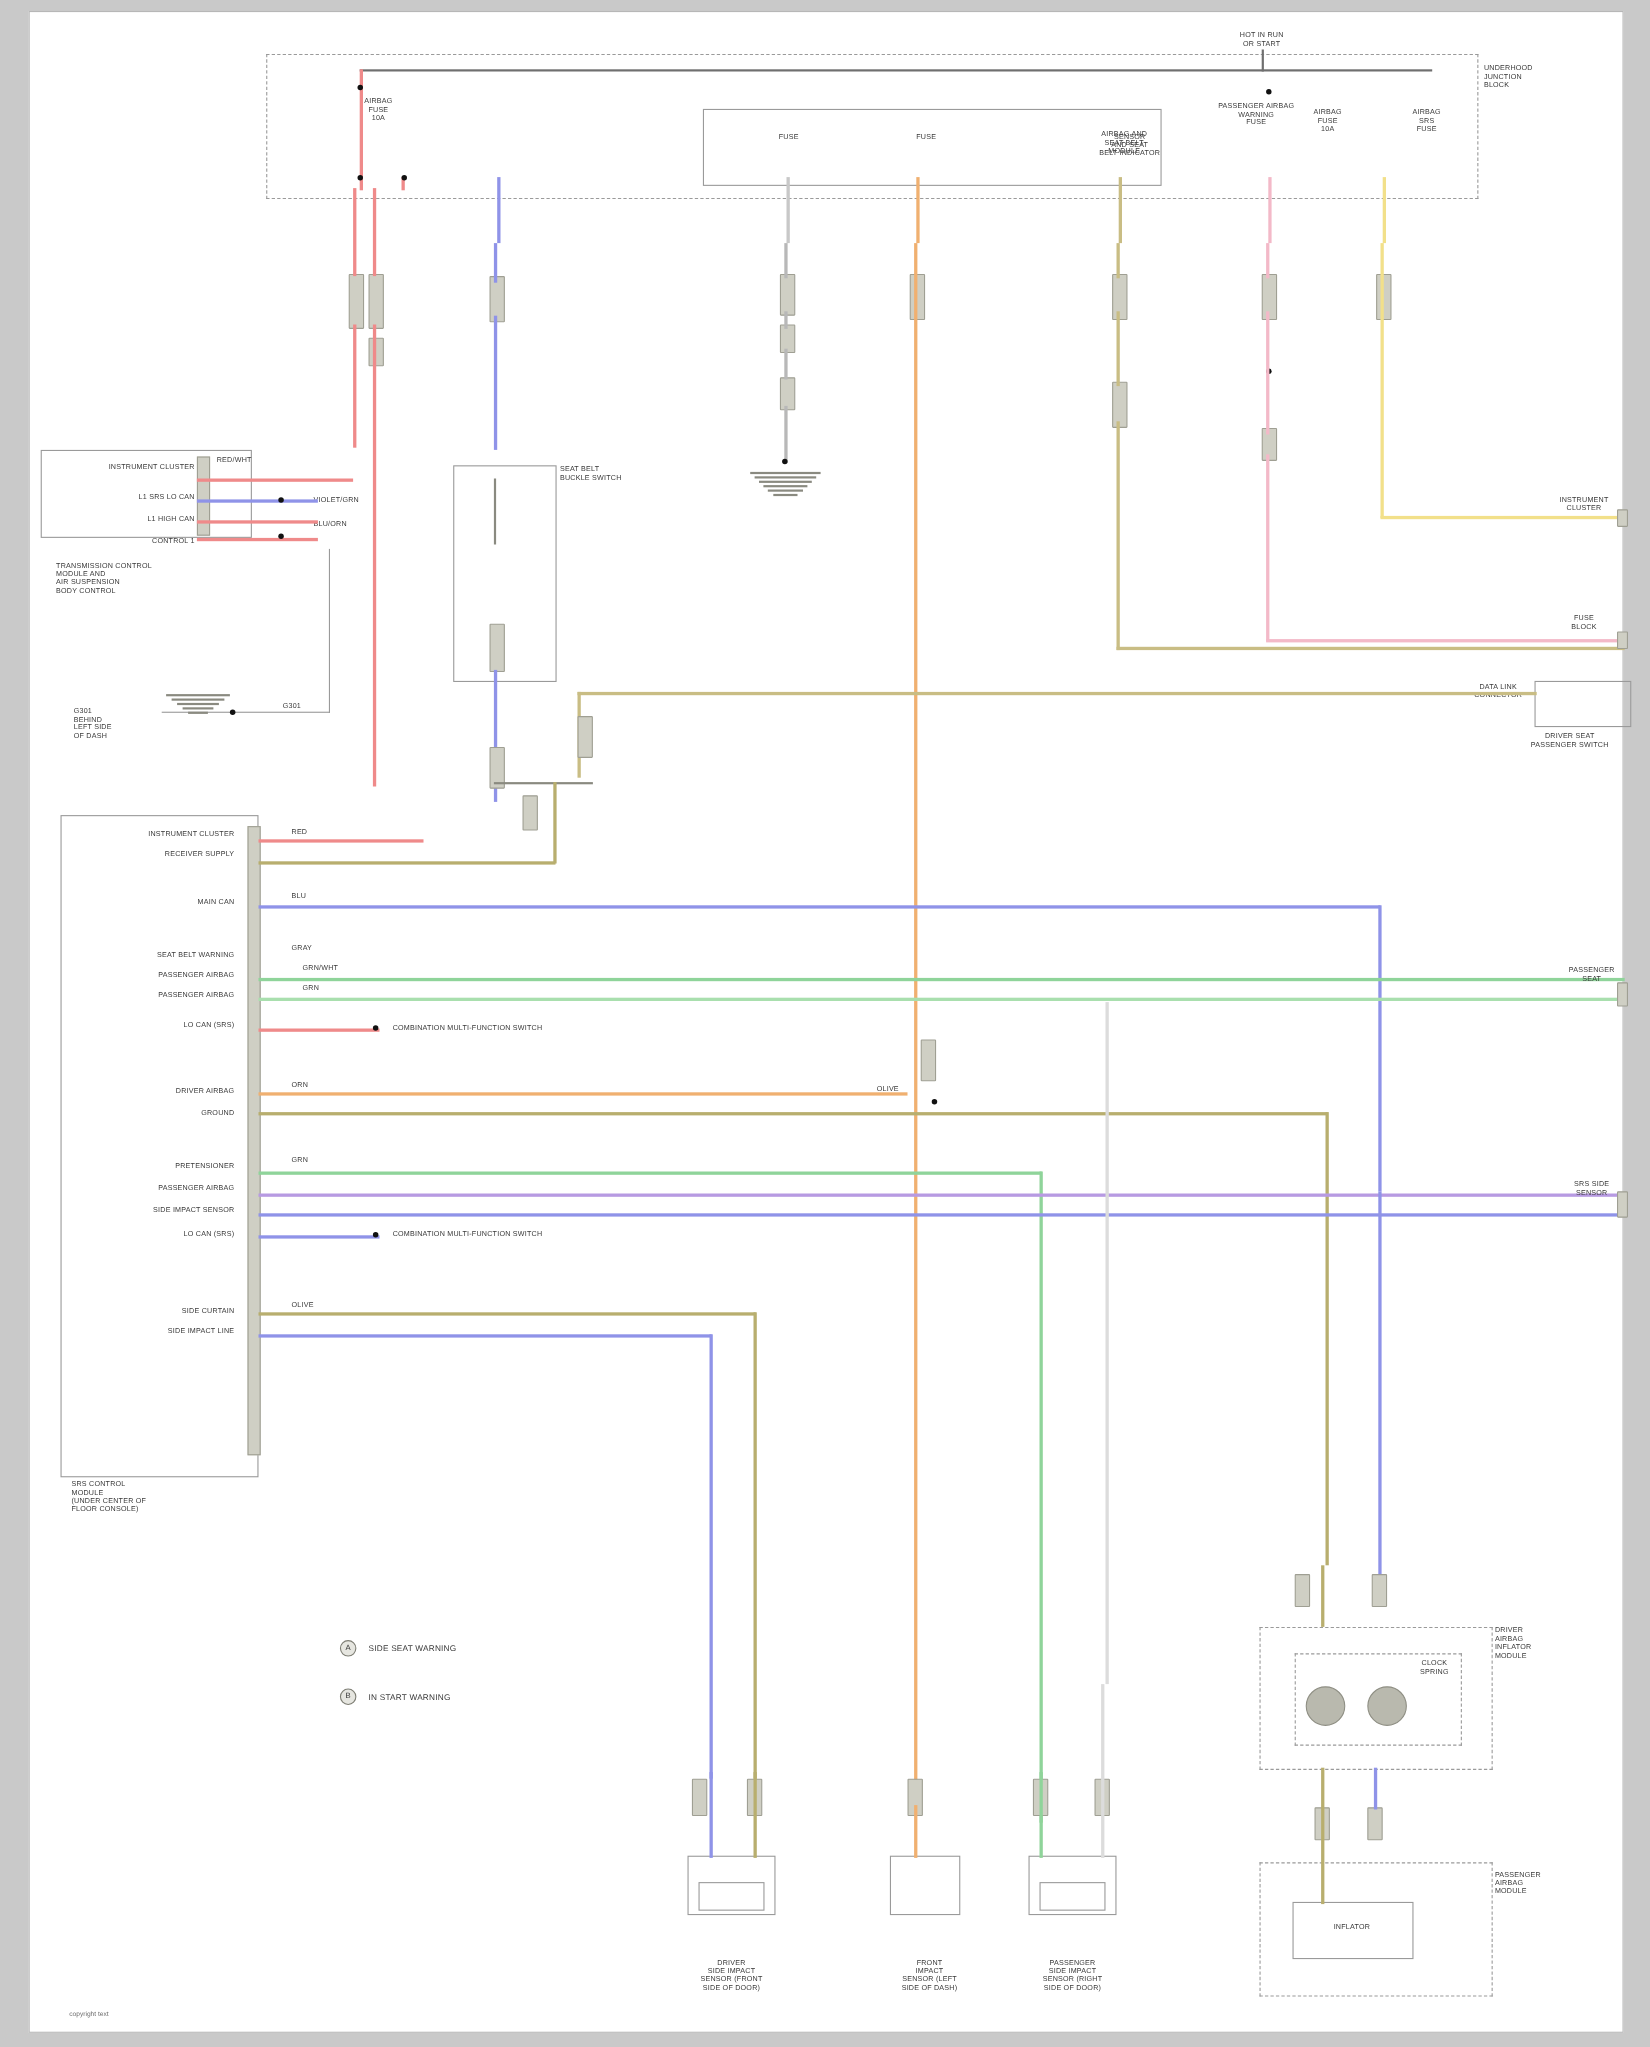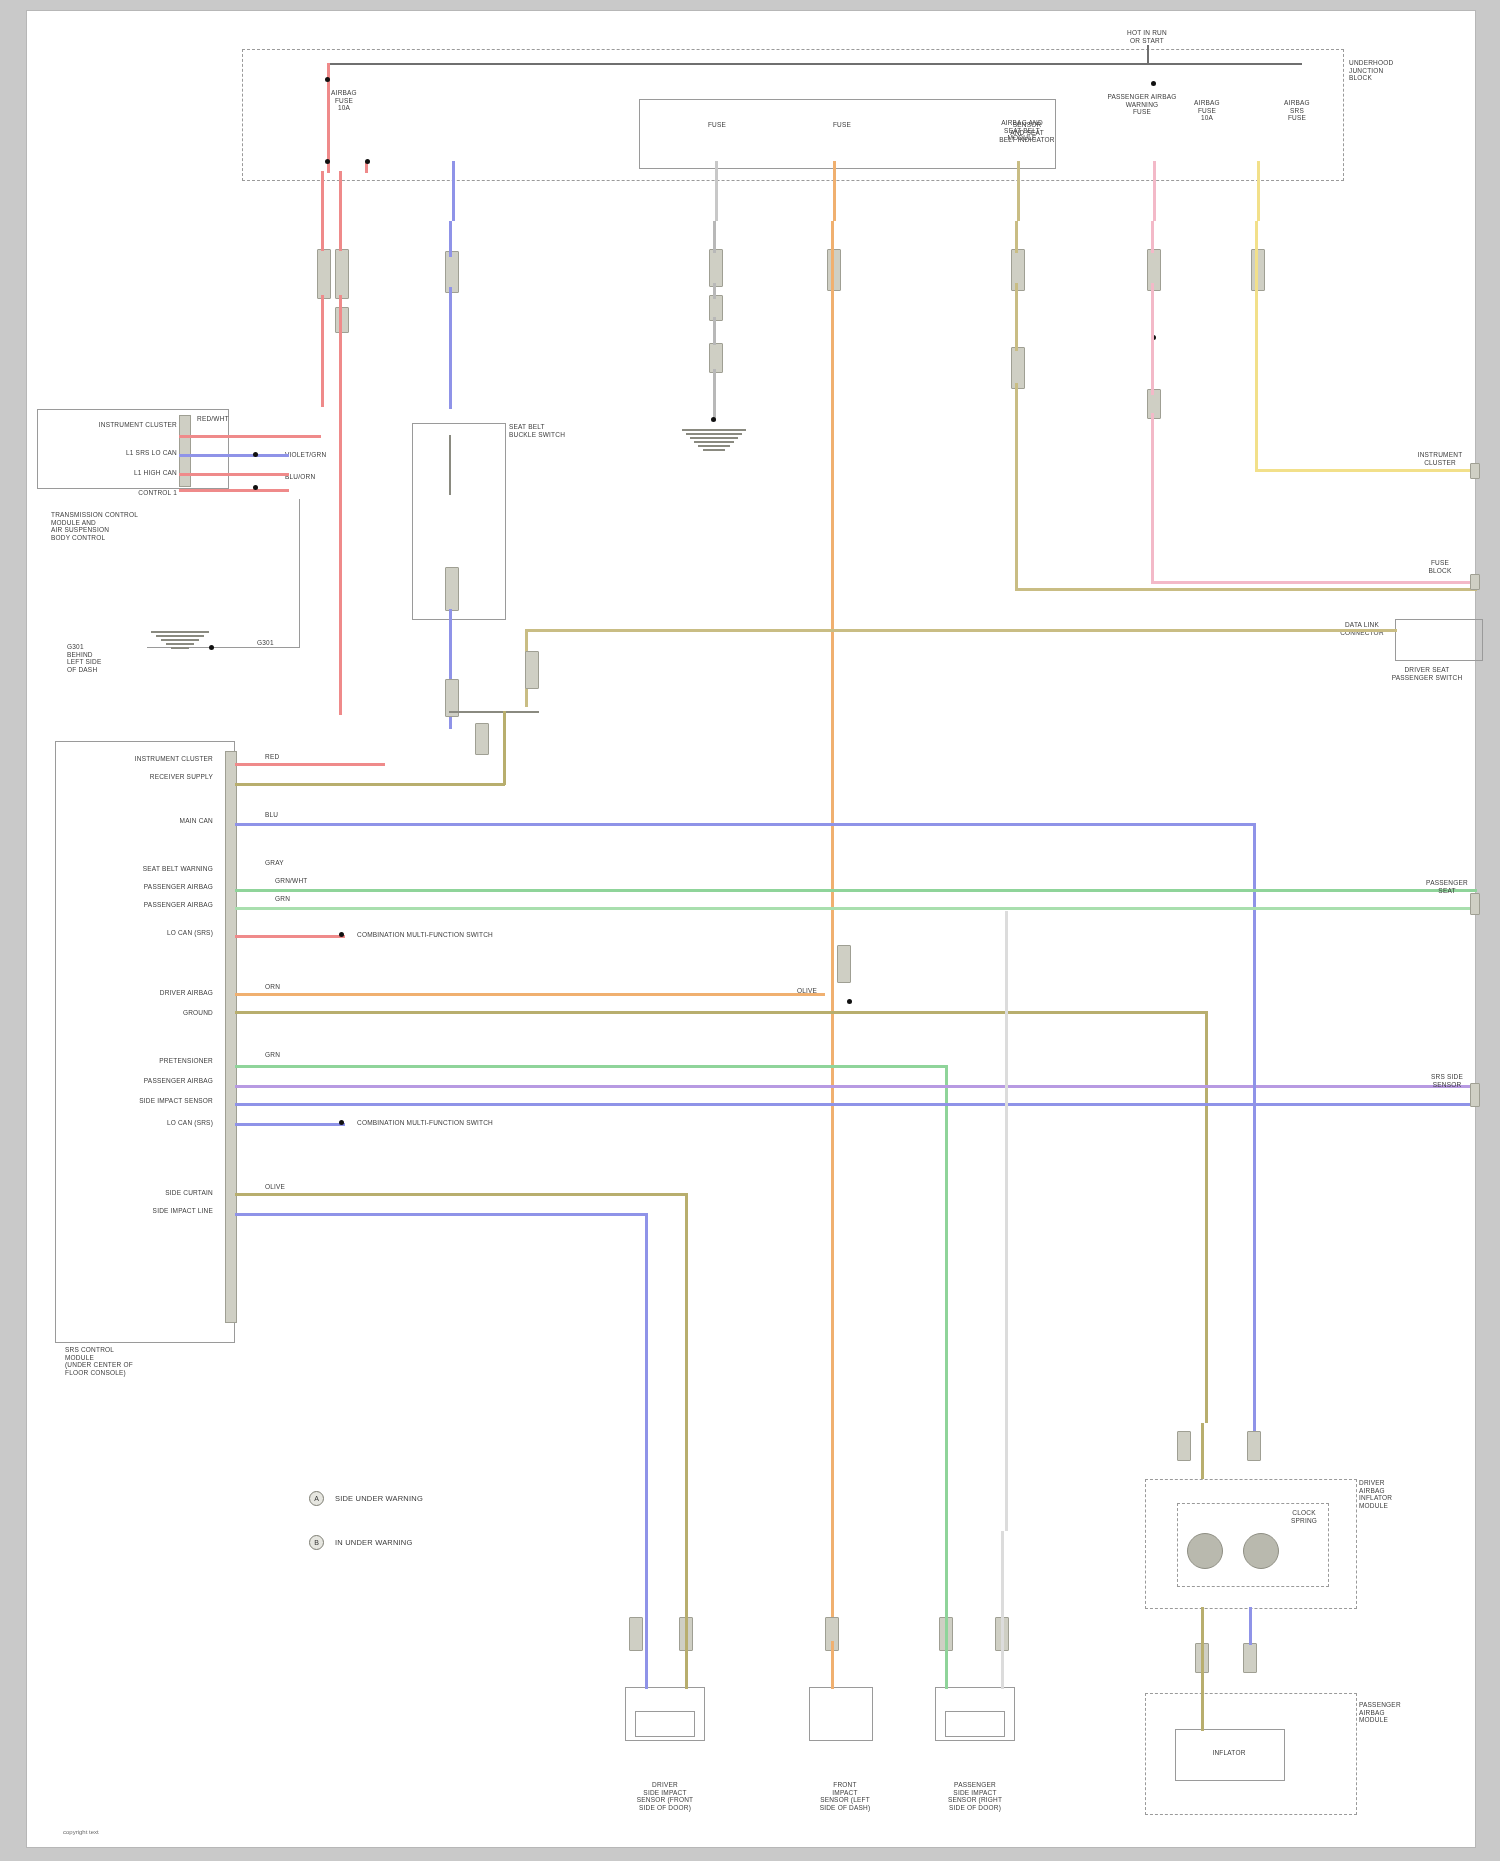--- a/index.html
+++ b/index.html
@@ -265,23 +265,23 @@
     <div class="lbl c" style="left:1388px;top:868px;width:64px;">PASSENGER
 SEAT</div>
     <div class="conn" style="left:1443px;top:882px;width:8px;height:20px;"></div>
     <div class="lbl c" style="left:1388px;top:1062px;width:64px;">SRS SIDE
 SENSOR</div>
     <div class="conn" style="left:1443px;top:1072px;width:8px;height:22px;"></div>
 
     <div class="wire v" style="left:978px;top:900px;height:620px;background:#dcdcdc;"></div>
 
     <div class="legendsym" style="left:282px;top:1480px;">A</div>
-    <div class="lbl" style="left:308px;top:1484px;width:160px;font-size:7.5px;">SIDE UNDER WARNING</div>
+    <div class="lbl" style="left:308px;top:1484px;width:160px;font-size:7.5px;">SIDE SEAT WARNING</div>
     <div class="legendsym" style="left:282px;top:1524px;">B</div>
-    <div class="lbl" style="left:308px;top:1528px;width:160px;font-size:7.5px;">IN UNDER WARNING</div>
+    <div class="lbl" style="left:308px;top:1528px;width:160px;font-size:7.5px;">IN START WARNING</div>
 
     <div class="conn" style="left:602px;top:1606px;width:12px;height:32px;"></div>
     <div class="conn" style="left:652px;top:1606px;width:12px;height:32px;"></div>
     <div class="box" style="left:598px;top:1676px;width:78px;height:52px;"></div>
     <div class="box" style="left:608px;top:1700px;width:58px;height:24px;"></div>
     <div class="lbl c" style="left:588px;top:1770px;width:100px;">DRIVER
 SIDE IMPACT
 SENSOR (FRONT
 SIDE OF DOOR)</div>
 

